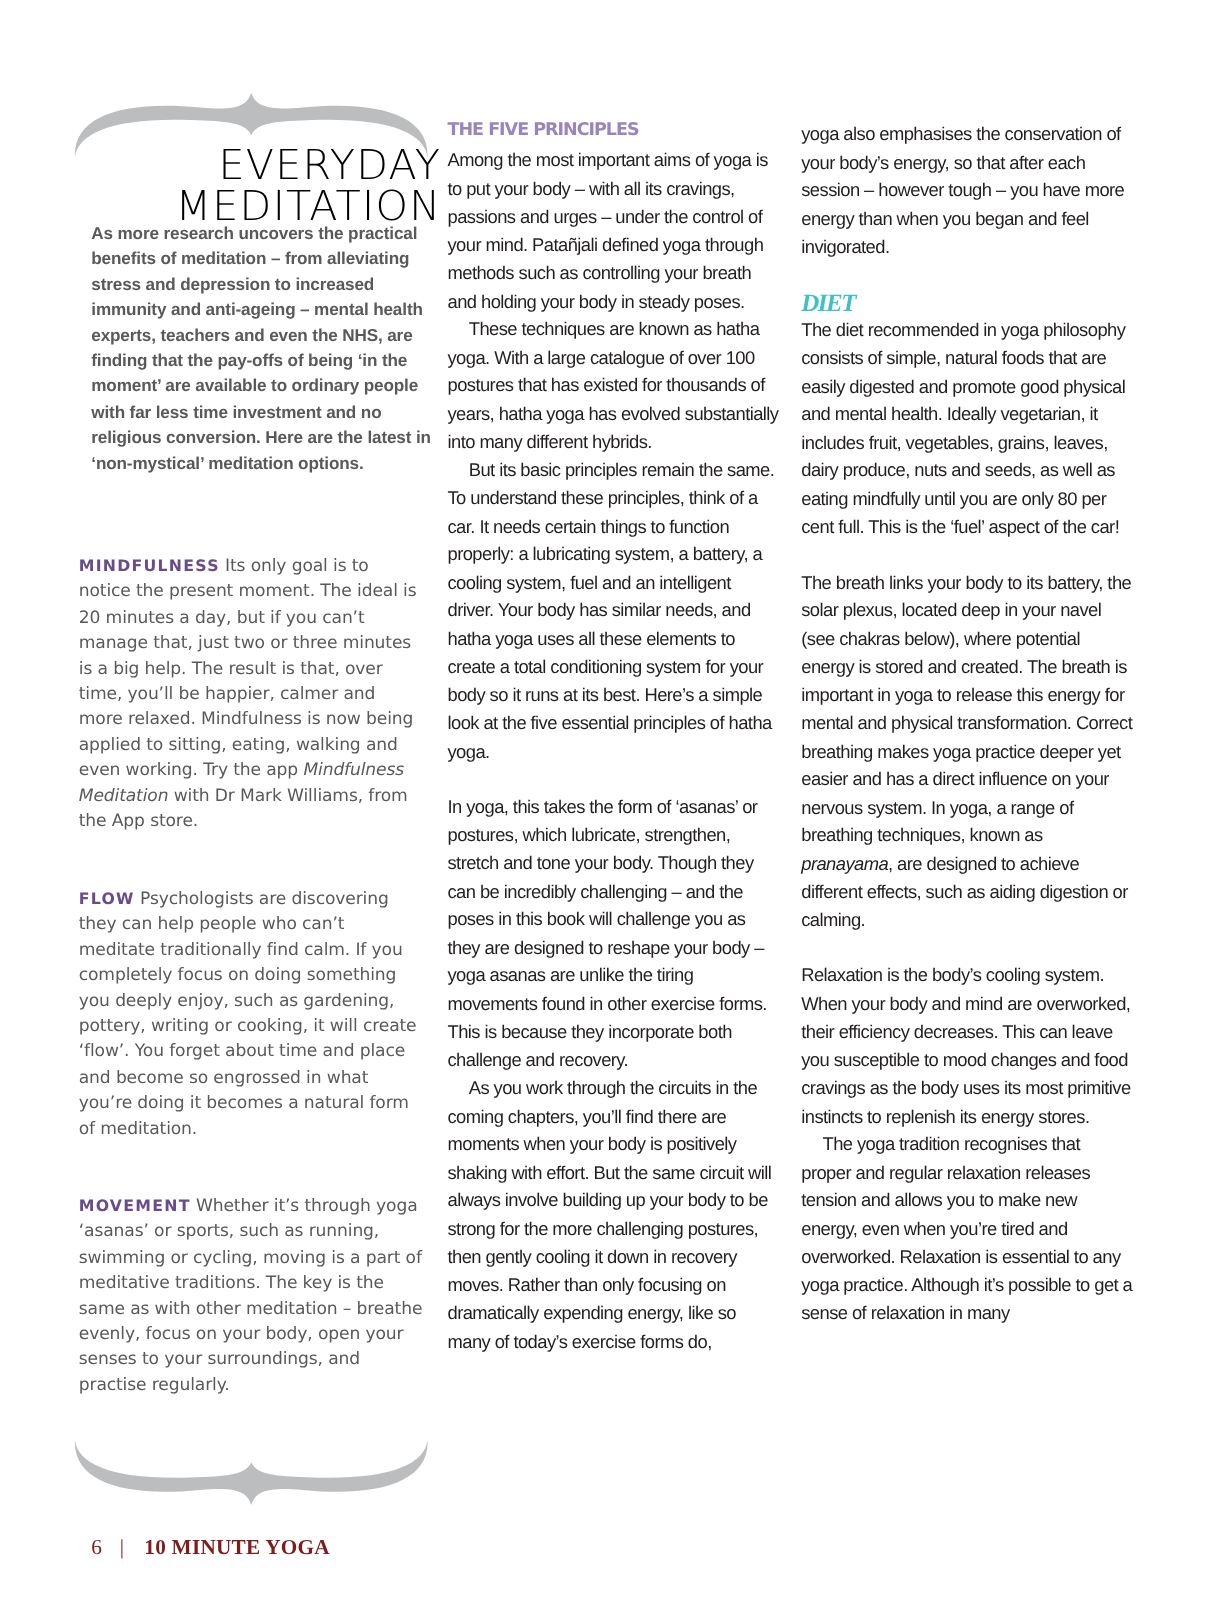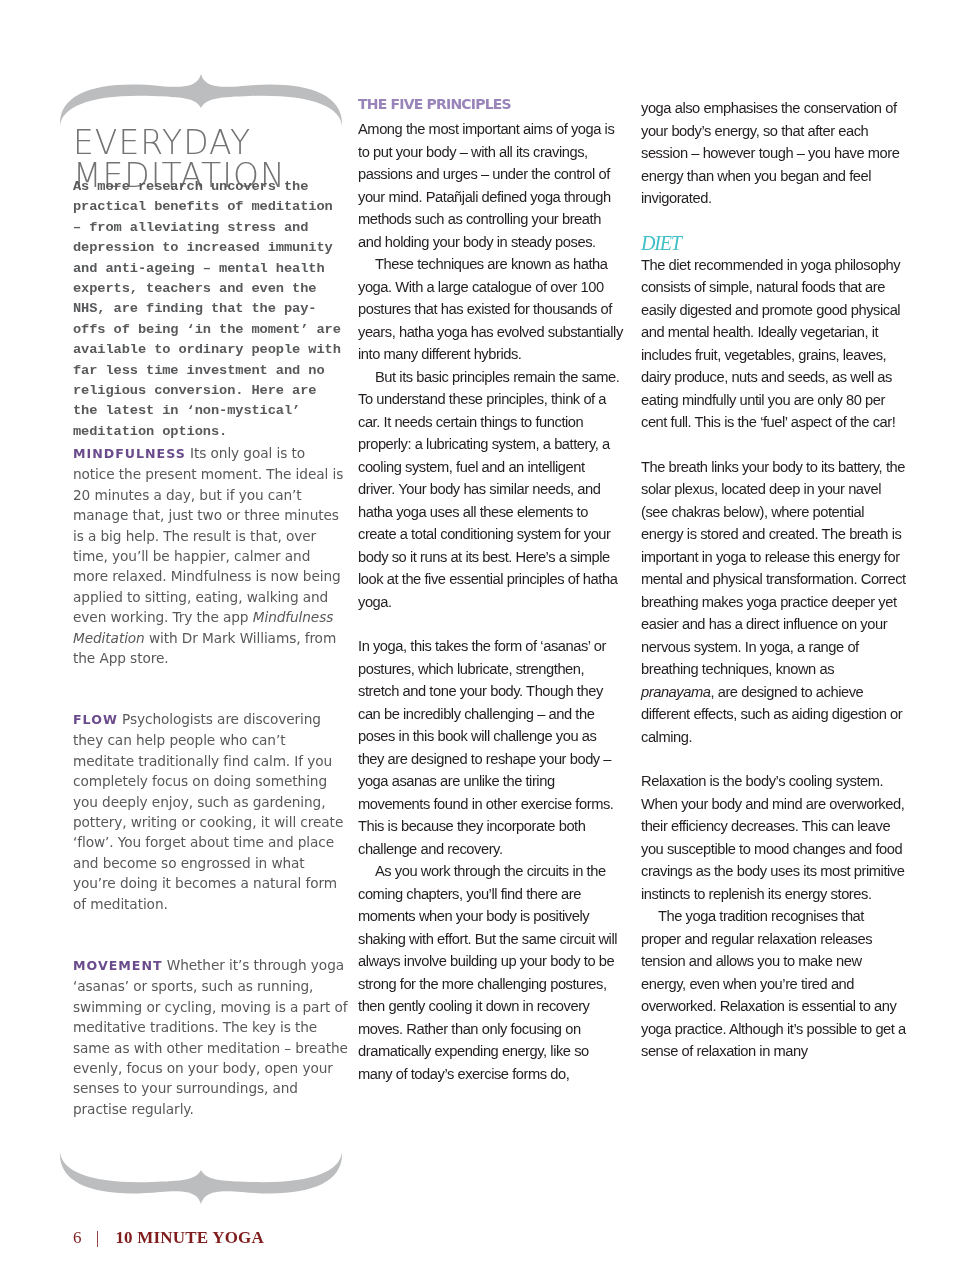--- a/index.html
+++ b/index.html
@@ -1,37 +1,37 @@
 <!DOCTYPE html>
 <html><head>
   <meta charset="utf-8">
   <style>
     html, body { margin: 0; padding: 0; background: #ffffff; }
     body { width: 976px; height: 1280px; position: relative; overflow: hidden; font-family: "Liberation Sans", sans-serif; color: #1e1e1e; }
     .brace { position: absolute; left: 40px; width: 322px; height: 56px; }
     .brace.top { top: 72px; }
     .brace.bottom { top: 1150px; }
-    .sb-title { position: absolute; left: 73px; top: 126px; width: 280px; font-family: "DejaVu Sans", sans-serif; font-weight: 300; font-size: 33px; line-height: 33px; letter-spacing: 1px; color: #737373; margin: 0; }
+    .sb-title { position: absolute; left: 73px; top: 115px; width: 280px; font-family: "DejaVu Sans", sans-serif; font-weight: 300; font-size: 33px; line-height: 33px; letter-spacing: 1px; color: #000000; margin: 0; text-align: right; }
     .sb-title span { display: block; }
-    .sb-intro { position: absolute; left: 73px; top: 177px; width: 275px; font-family: Liberation Mono, monospace; font-weight: bold; font-size: 13.7px; line-height: 20.4px; color: #58595b; margin: 0; letter-spacing: -0.1px; }
-    .sb-para { position: absolute; left: 73px; width: 275px; font-family: "DejaVu Sans", sans-serif; font-size: 13.7px; line-height: 20.4px; color: #58595b; margin: 0; letter-spacing: -0.1px; }
+    .sb-intro { position: absolute; left: 73px; top: 177px; width: 275px; font-family: Liberation Sans, sans-serif; font-weight: bold; font-size: 13.7px; line-height: 20.4px; color: #58595b; margin: 0; letter-spacing: -0.1px; }
+    .sb-para { position: absolute; left: 63px; width: 275px; font-family: "DejaVu Sans", sans-serif; font-size: 13.7px; line-height: 20.4px; color: #58595b; margin: 0; letter-spacing: -0.1px; }
     .sb-para .kw { font-weight: bold; color: #6a4b8c; letter-spacing: 1px; font-size: 12.6px; }
     .sb-para em { font-style: italic; }
     #p-mind { top: 443px; }
     #p-flow { top: 709px; }
     #p-move { top: 955px; }
 
     
     .col { position: absolute; top: 90px; width: 265px; font-family: "Liberation Sans", sans-serif; font-size: 14.7px; line-height: 22.5px; color: #231f20; letter-spacing: -0.45px; }
     .col-mid { left: 358px; }
     .col-right { left: 641px; top: 97px; }
     .col p { margin: 0; }
     .col p.indent { text-indent: 17px; }
     .h-main { font-family: "DejaVu Sans", sans-serif; font-size: 14px; line-height: 28px; color: #9a85bb; margin: 0 0 0 0; letter-spacing: -0.8px; }
-    .h-sub { font-family: "Liberation Serif", serif; font-style: italic; font-size: 20px; line-height: 22px; color: #3fbfc6; margin: 0; letter-spacing: -1.2px; text-transform: uppercase; font-weight: normal; }
+    .h-sub { font-family: "Liberation Serif", serif; font-style: italic; font-size: 20px; line-height: 22px; color: #3fbfc6; margin: 0; letter-spacing: -1.2px; text-transform: uppercase; font-weight: bold; }
     .gap { height: 22px; }
 
     .footer { position: absolute; left: 73px; top: 1228px; font-family: "Liberation Serif", serif; font-size: 17px; color: #7f1d1d; }
     .footer .pg { margin-right: 10px; }
     .footer .sep { margin-right: 12px; }
     .footer .book { font-weight: bold; letter-spacing: 0.2px; }
   </style>
 </head>
 <body>
 

